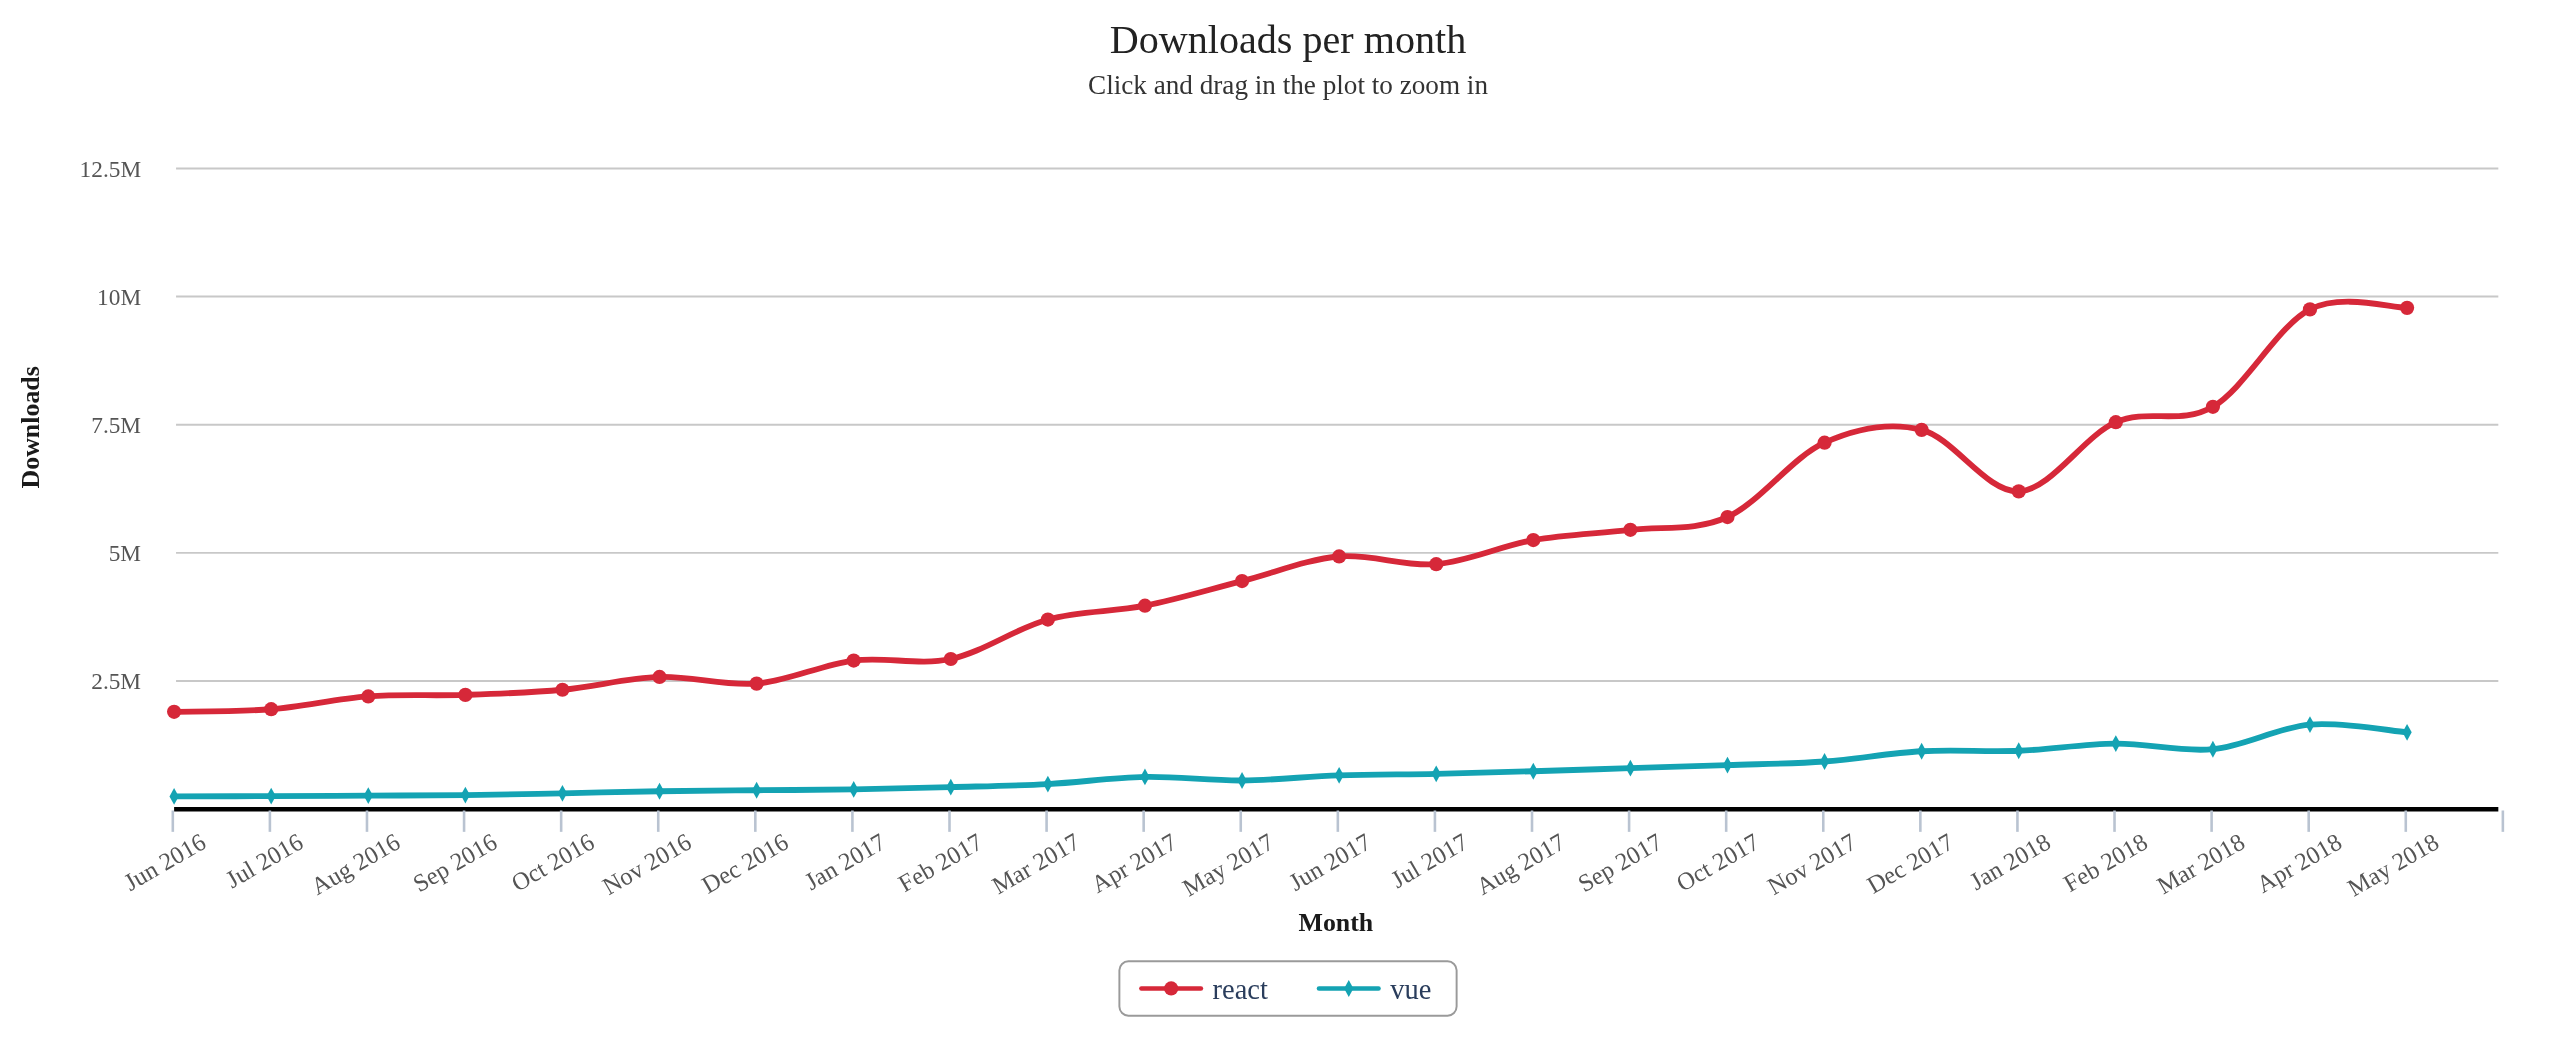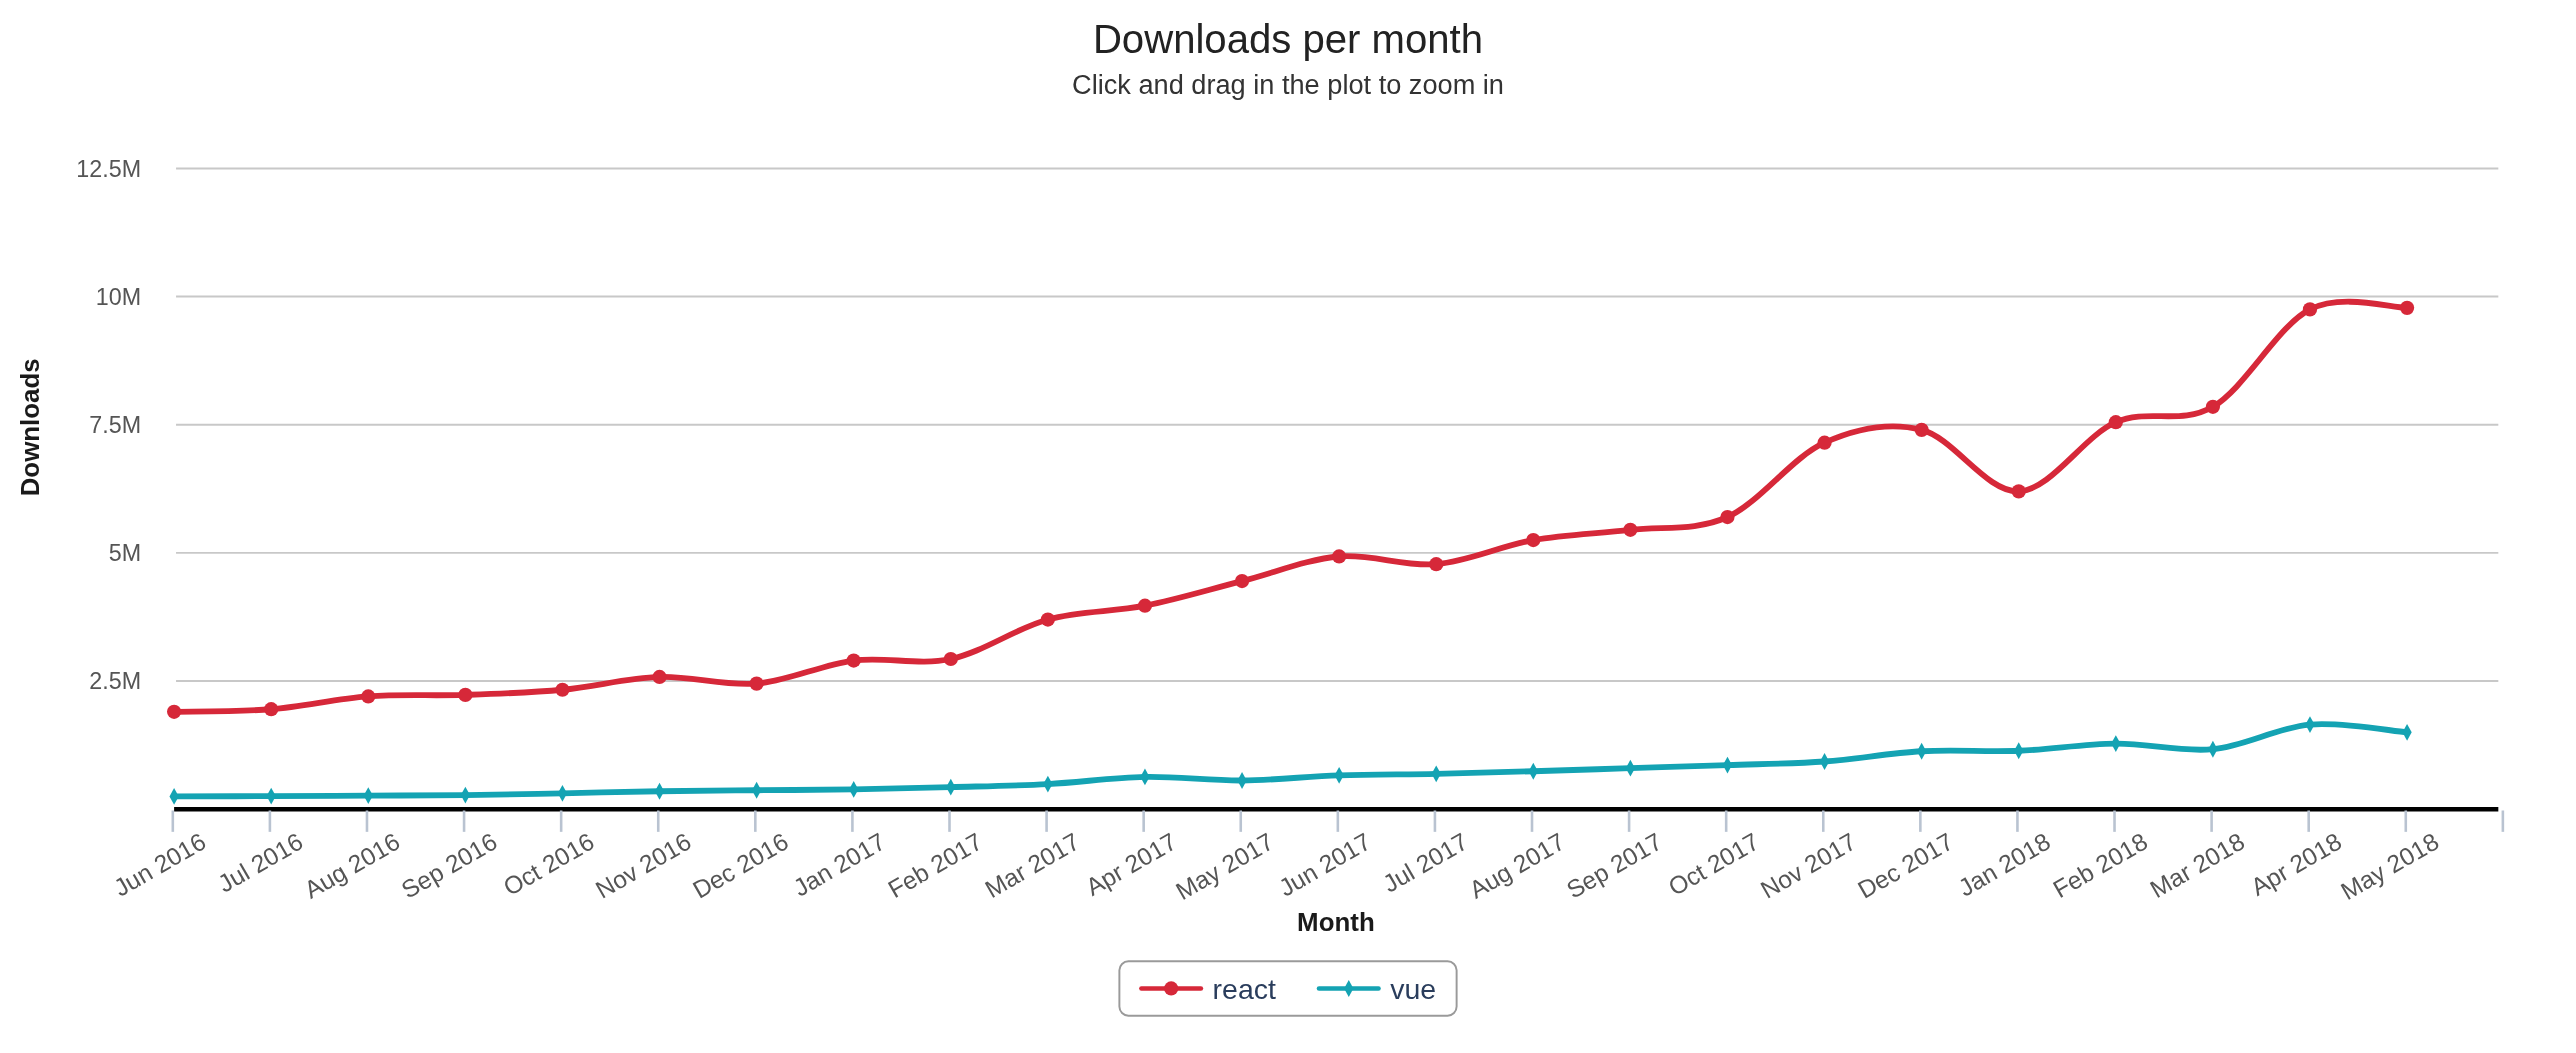--- a/index.html
+++ b/index.html
@@ -3,21 +3,21 @@
 <meta charset="utf-8">
 <style>
   html, body { margin:0; padding:0; background:#ffffff; }
   body {
     width:2576px; height:1054px;
     font-family:"Liberation Sans", sans-serif;
     color:#333;
     overflow:hidden;
     position:relative;
   }
-  #chart-root { position:absolute; inset:0; }
+  #chart-root { position:absolute; inset:0;font-family:Liberation Serif, serif; }
   svg { display:block; }
 
   .chart-title {
     font-size:62px;
     fill:#222222;
     text-anchor:middle;
   }
   .chart-subtitle {
     font-size:42px;
     fill:#333333;

